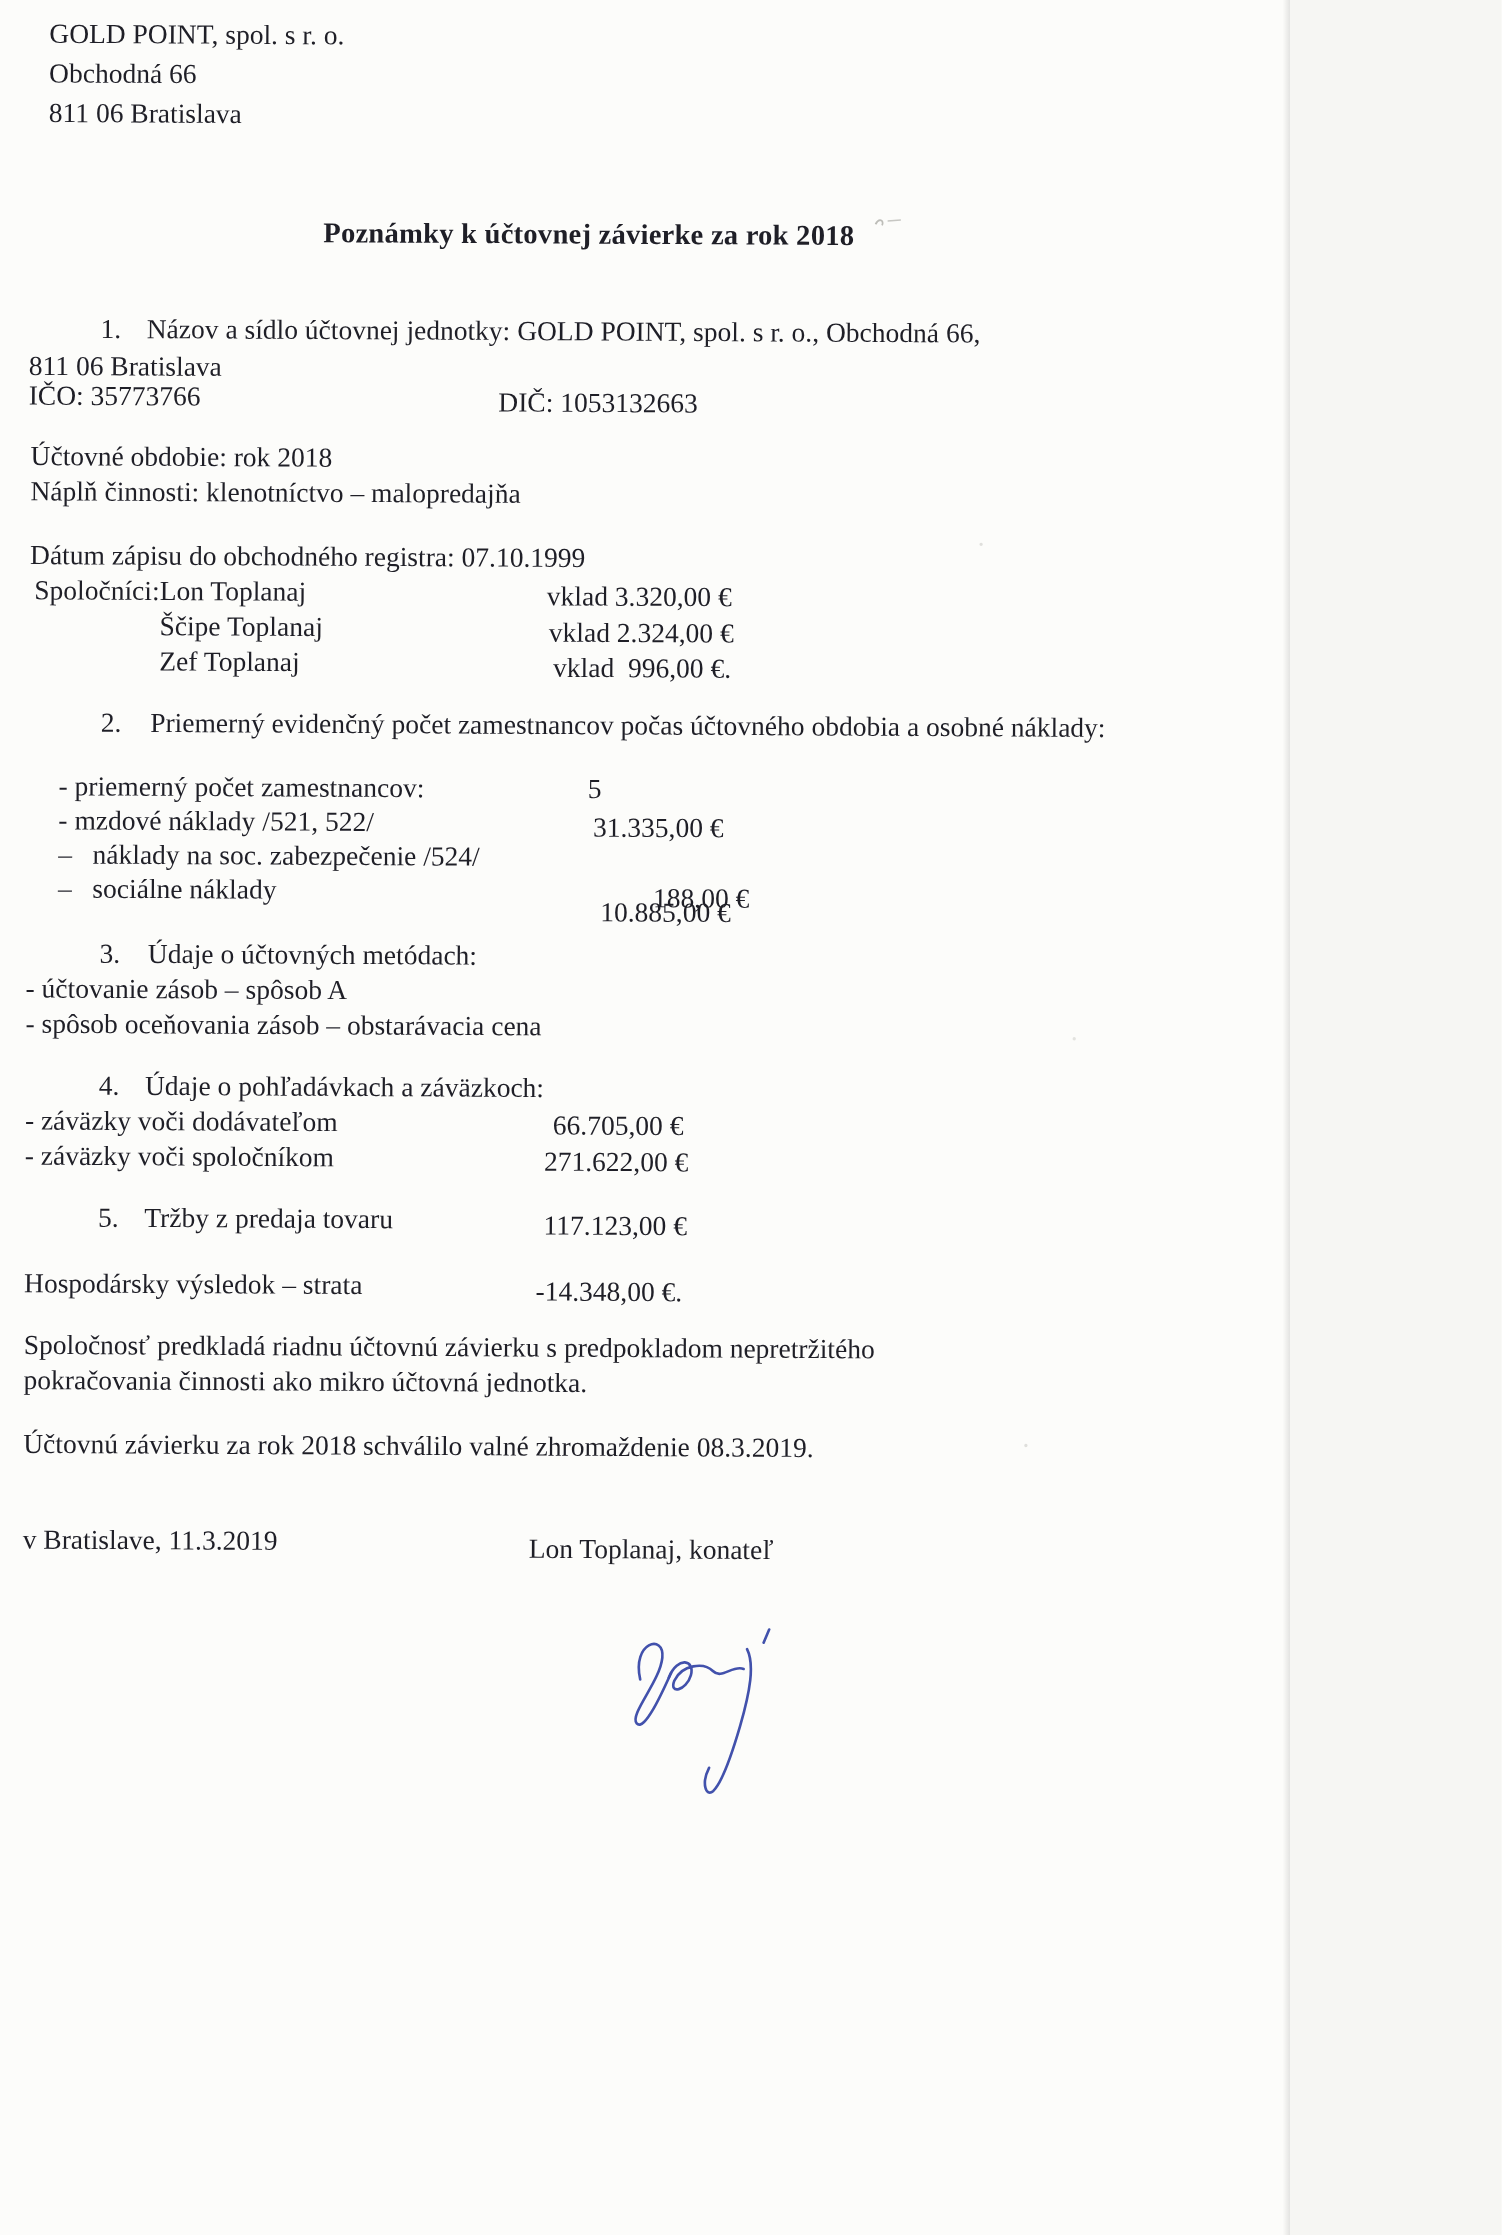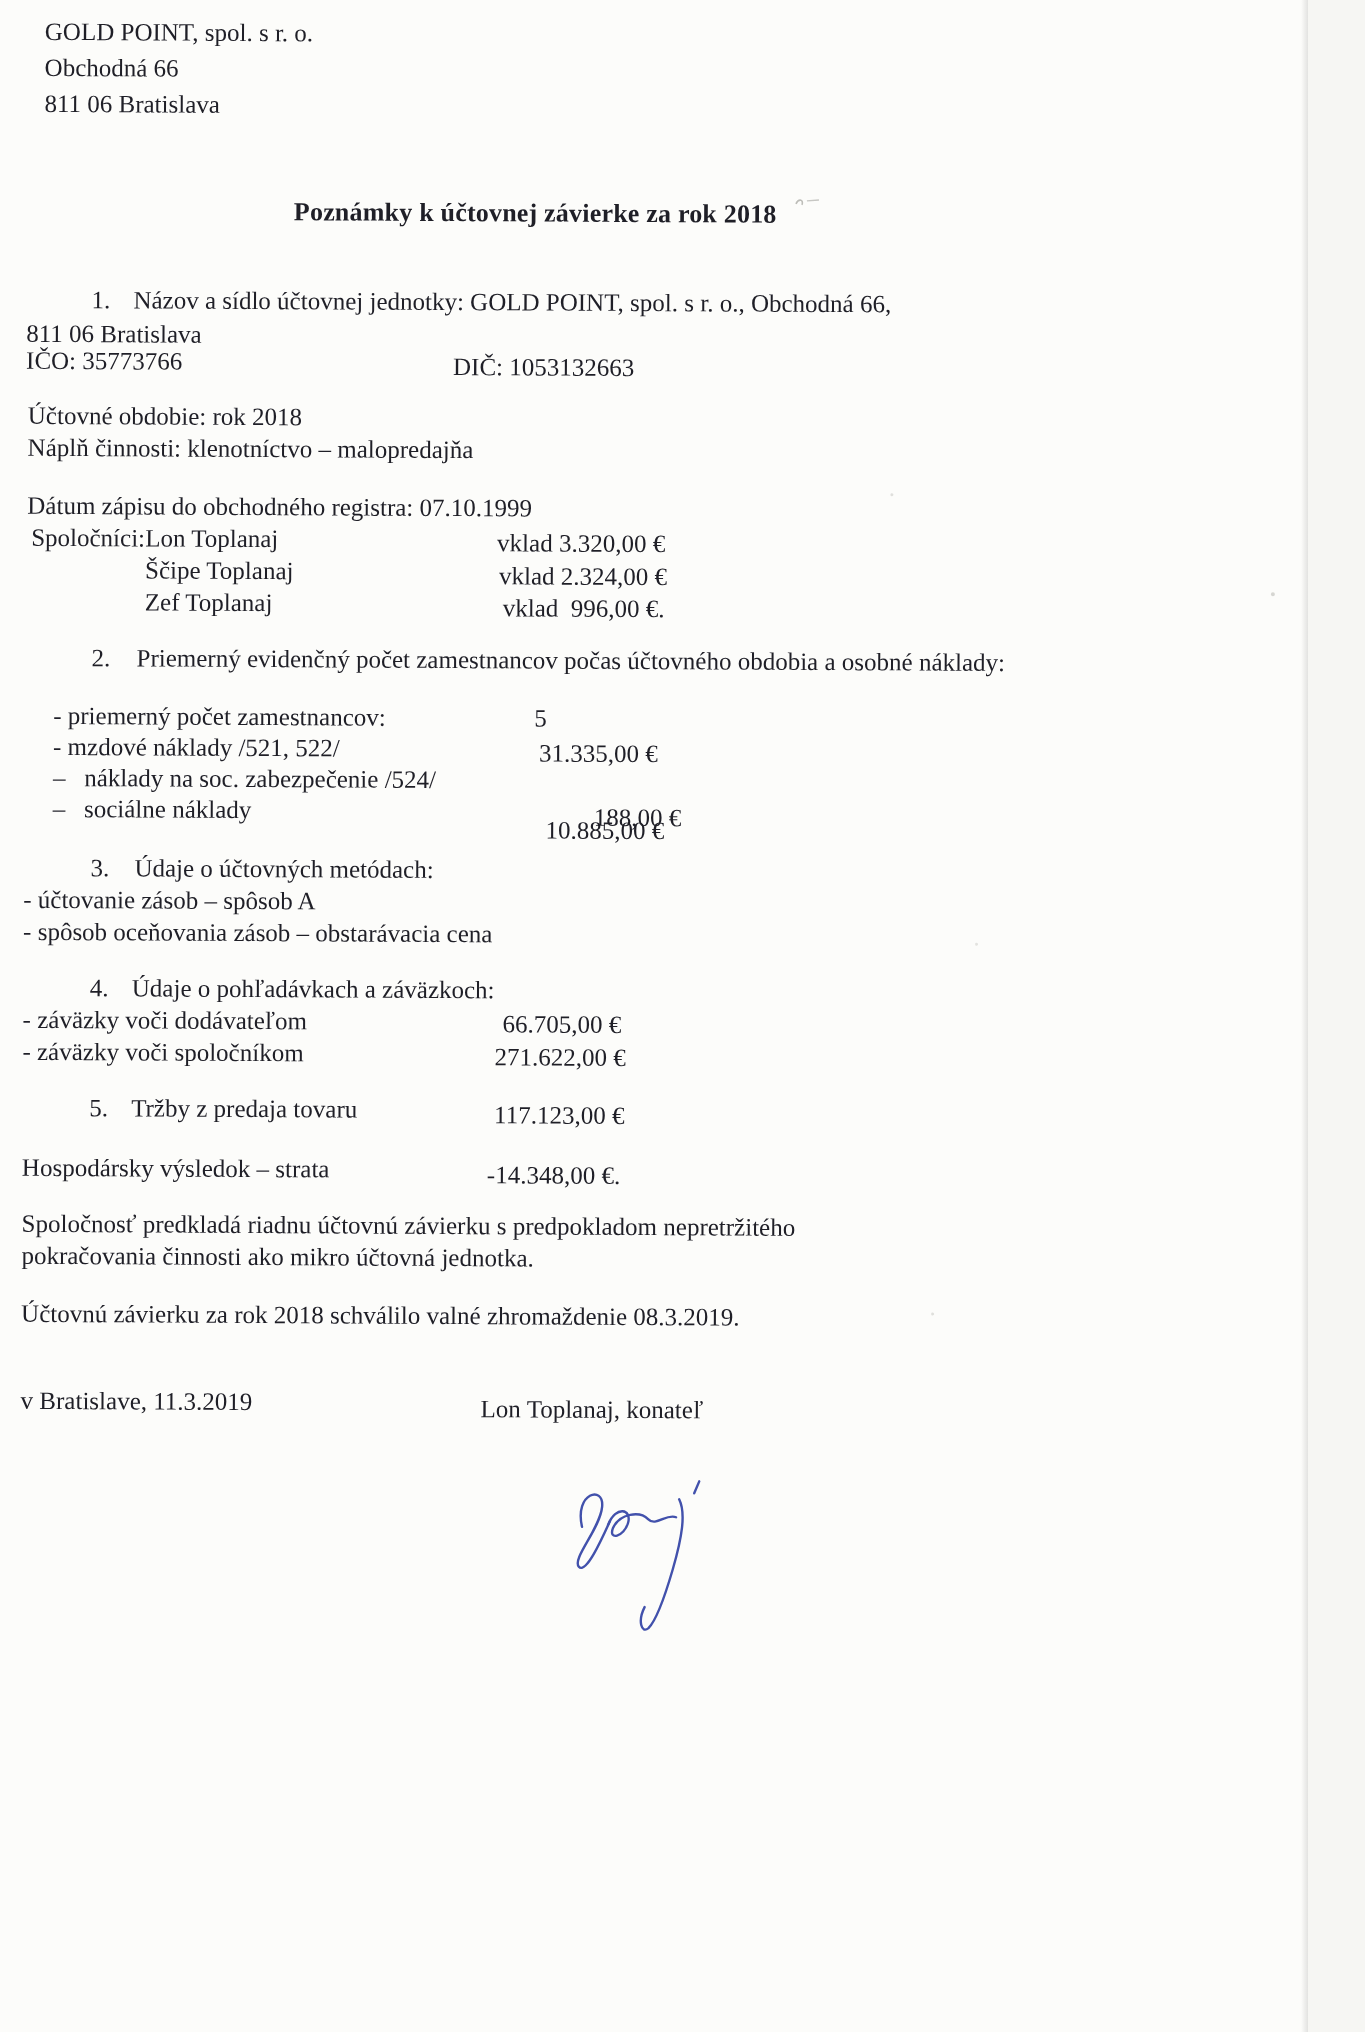--- a/index.html
+++ b/index.html
@@ -1,19 +1,19 @@
 <!DOCTYPE html>
 <html><head>
 <meta charset="utf-8">
 <style>
   * { margin:0; padding:0; box-sizing:border-box; }
   html,body { width:1365px; height:2032px; }
   body { background:#f6f6f3; }
   .page {
-    position:relative; width:1308px; height:2032px;
+    position:relative; width:1173px; height:2032px;
     background:#fcfcfa; overflow:hidden;
     font-family:"Liberation Serif", "DejaVu Serif", serif;
     font-size:25px; color:#1f1f27;
   }
   .page::after{
     content:""; position:absolute; right:0; top:0; bottom:0; width:7px;
     background:linear-gradient(to left, rgba(0,0,0,0.10), rgba(0,0,0,0));
     pointer-events:none;
   }
   .sheet { position:absolute; inset:0; transform:rotate(0.30deg); transform-origin:60px 0; }

